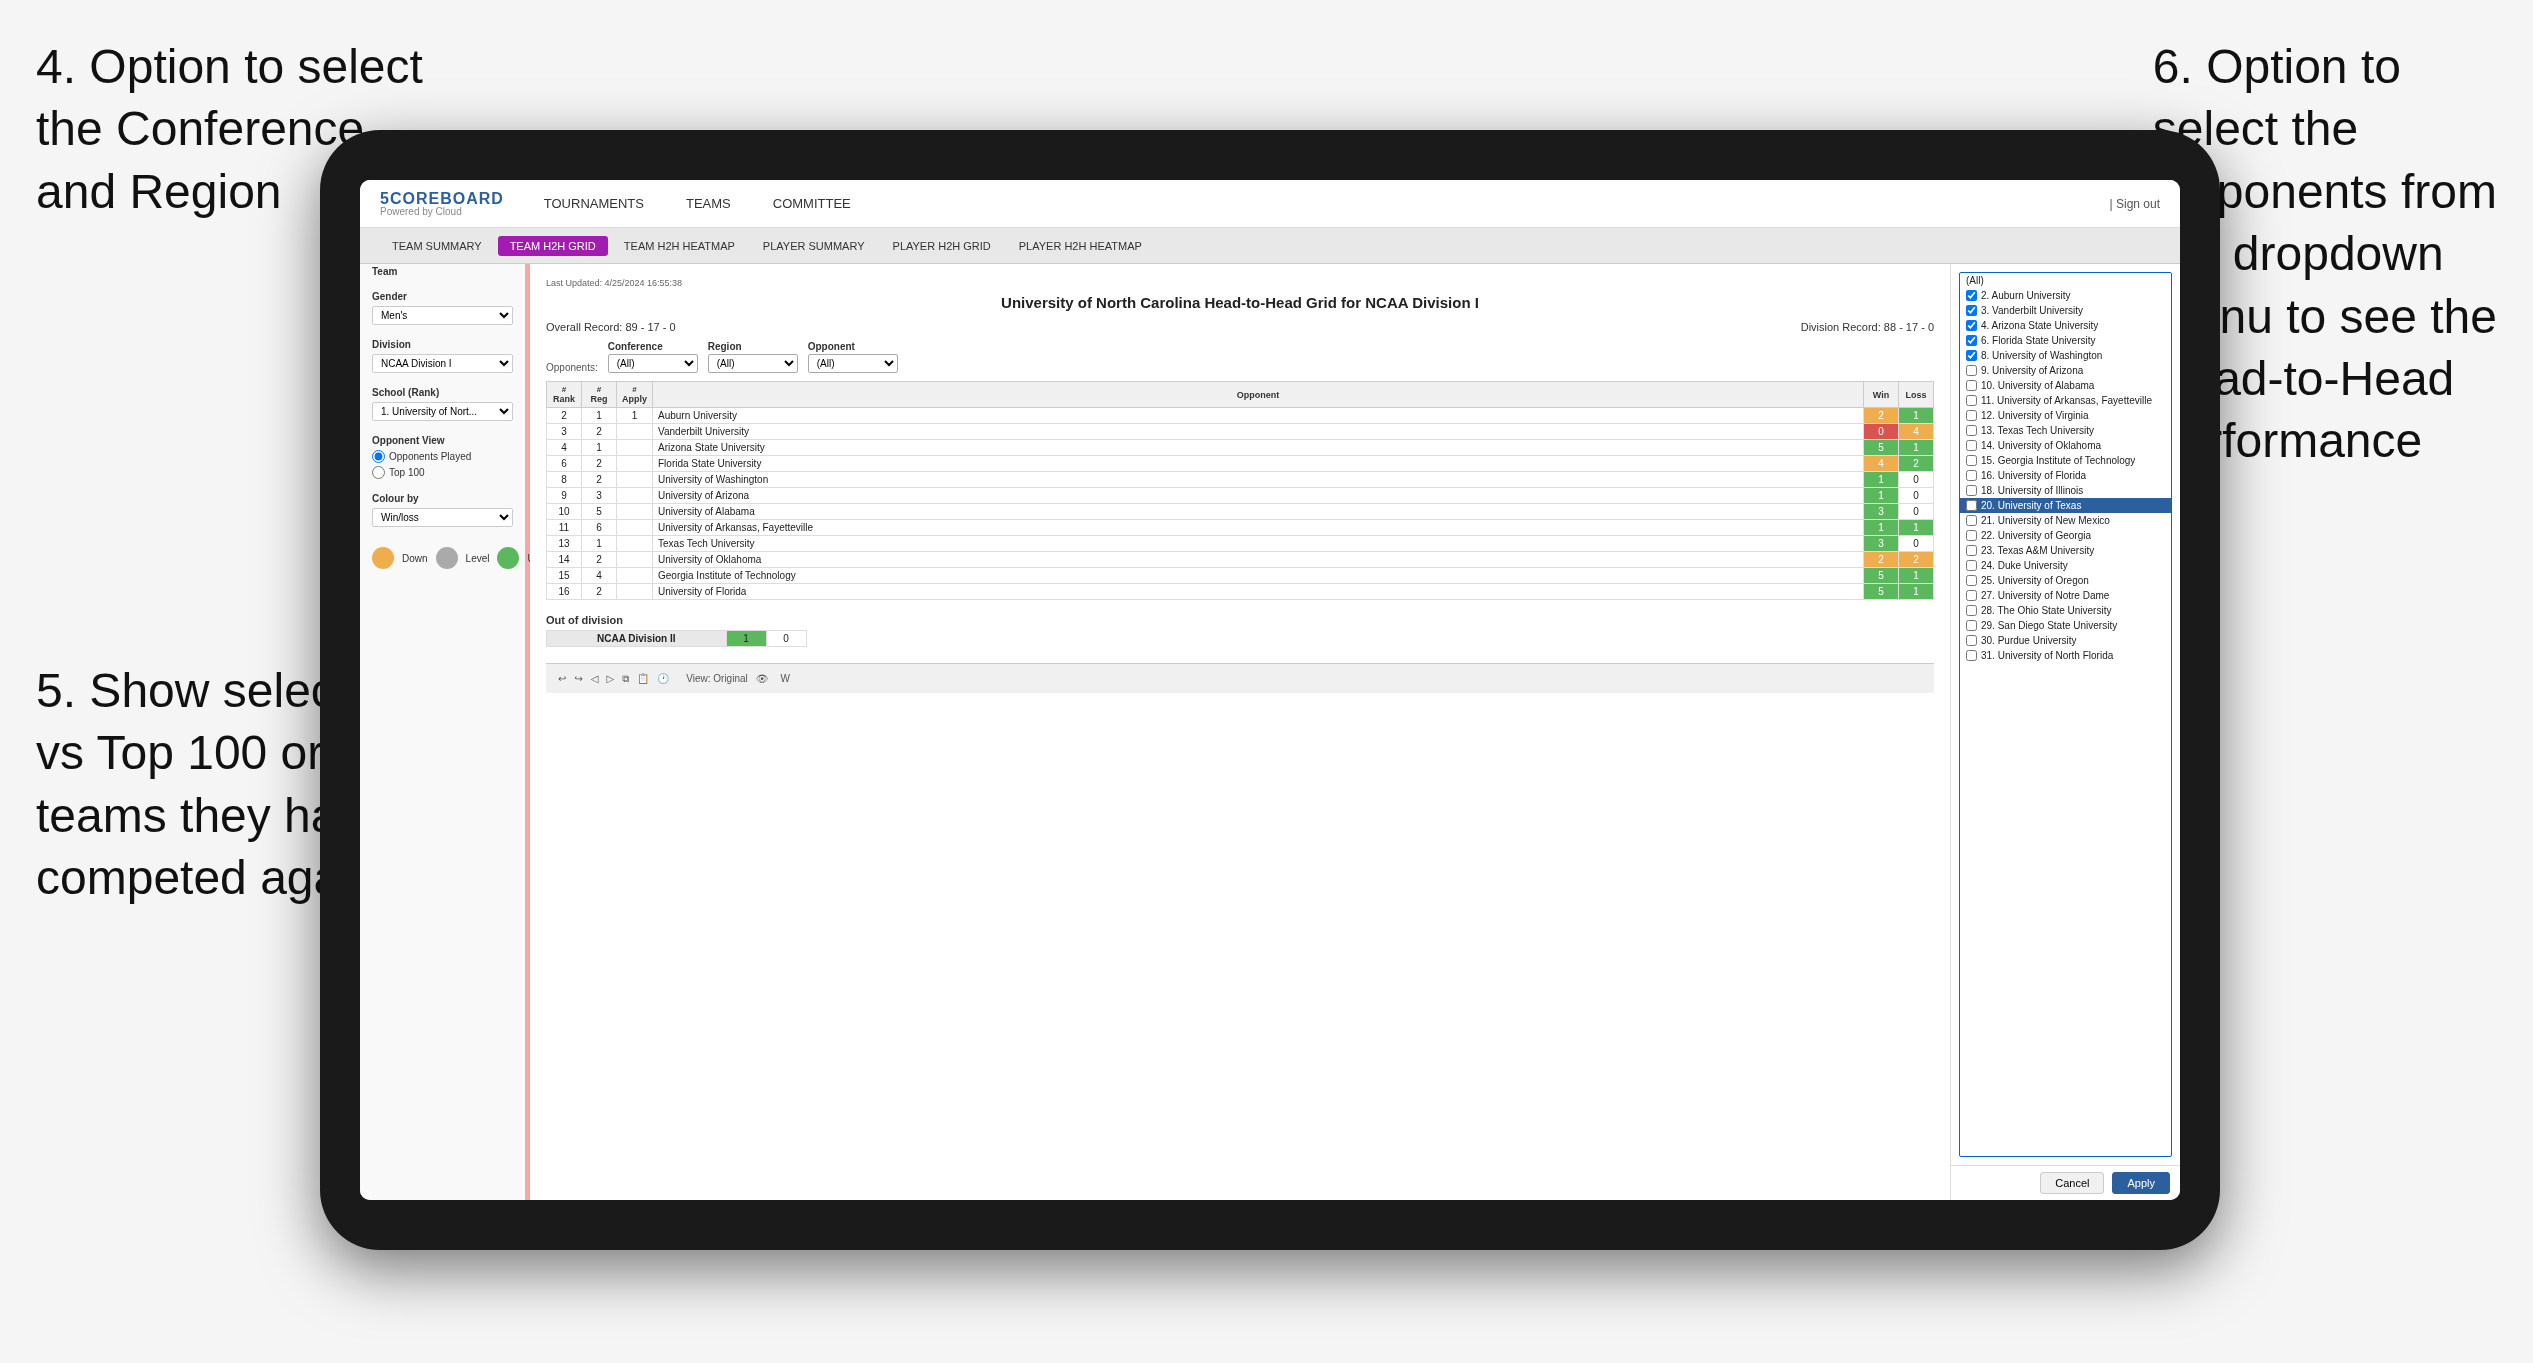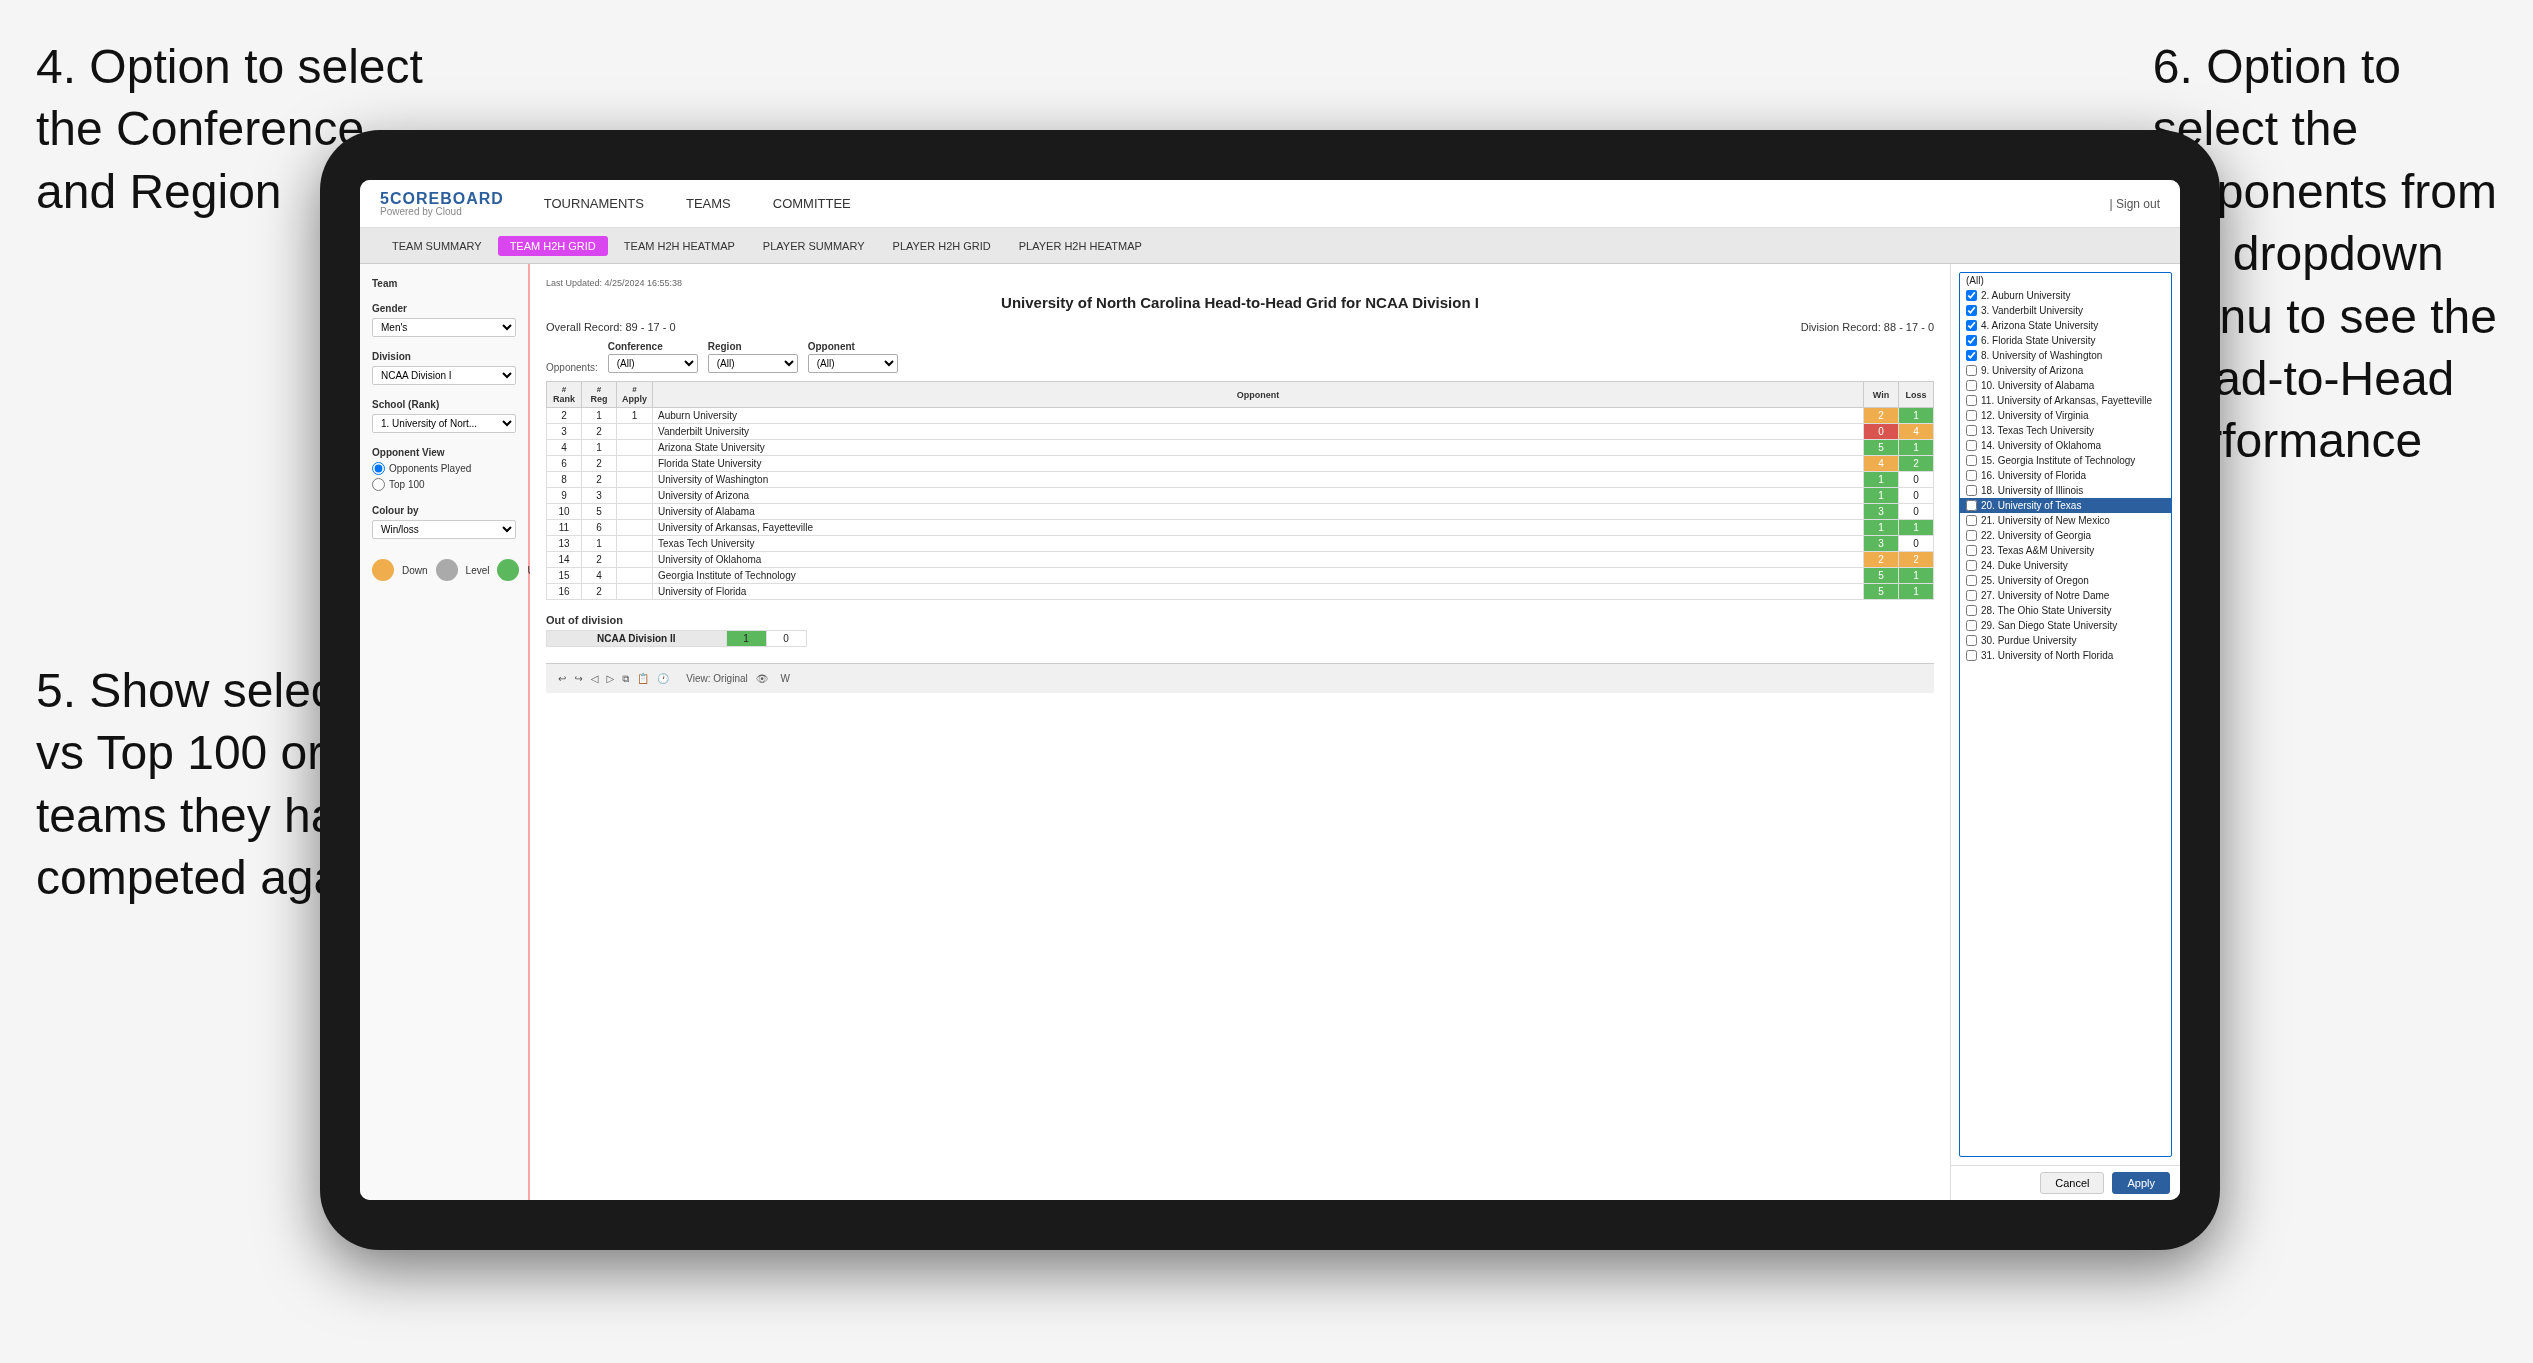--- a/index.html
+++ b/index.html
@@ -92,37 +92,37 @@
       gap: 4px;
     }
     .sub-nav-link {
       font-size: 11px;
       color: #333;
       padding: 4px 12px;
       cursor: pointer;
       border-radius: 3px;
     }
     .sub-nav-link.active {
-      background: #d946ef;
+      background: #a21caf;
       color: #fff;
     }
 
     
     .main-content {
       display: flex;
       flex-direction: row;
       height: calc(100% - 84px);
     }
 
     
     .left-panel {
       width: 170px;
       background: #f9f9f9;
-      border-right: 2px solid #fca5a5;
-      padding: 14px 12px;
+      border-right: 5px solid #fca5a5;
+      padding: 2px 12px;
       font-size: 11px;
       flex-shrink: 0;
     }
 
     .panel-section {
       margin-bottom: 14px;
     }
 
     .panel-label {
       font-size: 10px;

